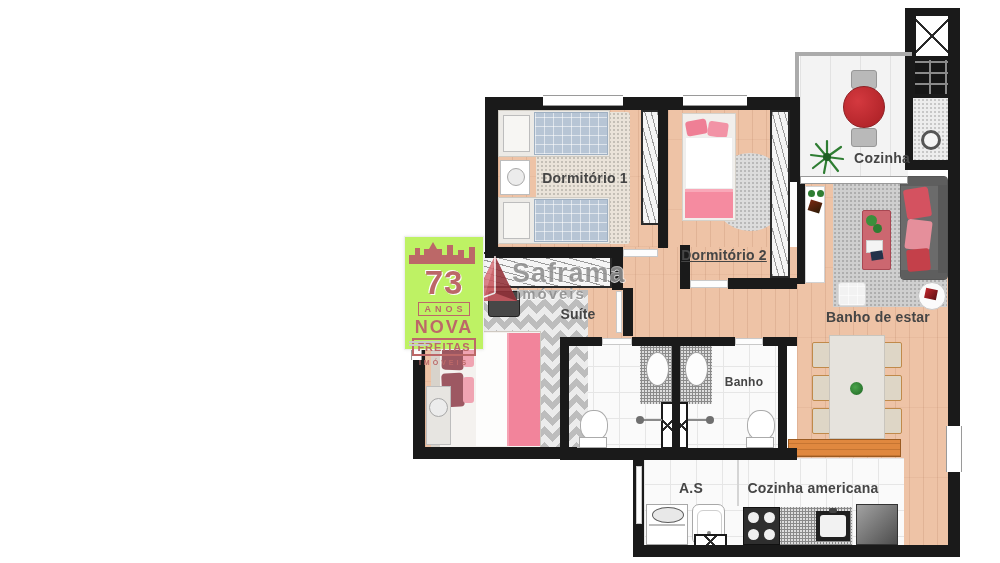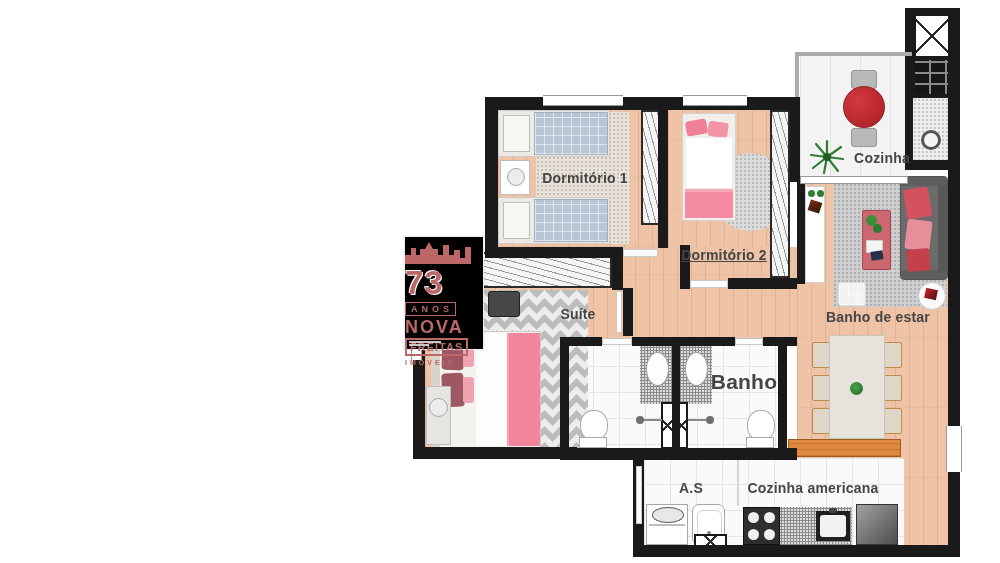--- a/index.html
+++ b/index.html
@@ -32,22 +32,22 @@
      linear-gradient(-45deg,transparent calc(50% - 1px),#2a2a2a calc(50% - 1px) calc(50% + 1px),transparent calc(50% + 1px));}
   .window{position:absolute;background:#fff;border-top:1px solid #9a9a9a;border-bottom:1px solid #9a9a9a;}
   .vwindow{position:absolute;background:#fff;border-left:1px solid #9a9a9a;border-right:1px solid #9a9a9a;}
   .thresh{position:absolute;background:#fdfdfd;border:1px solid #c9c9c9;box-sizing:border-box;}
   .rlabel{position:absolute;transform:translate(-50%,-50%);font-weight:600;font-size:14px;
     color:#454545;letter-spacing:.2px;white-space:nowrap;}
   .quilt{background-image:repeating-linear-gradient(0deg,rgba(255,255,255,.55) 0 1px,transparent 1px 9px),
                           repeating-linear-gradient(90deg,rgba(255,255,255,.55) 0 1px,transparent 1px 9px);}
   .wbox{position:absolute;background:#fff;border:1px solid #bdbdbd;box-sizing:border-box;}
   
-  .nf{position:absolute;left:404px;top:236px;width:78px;height:112px;background:#000000;
-      border:1px solid #eee;box-shadow:0 0 3px rgba(0,0,0,.08);color:#bc6868;}
+  .nf{position:absolute;left:404px;top:236px;width:78px;height:112px;background:#bef264;
+      border:1px solid #eee;box-shadow:0 0 3px rgba(0,0,0,.08);text-align:center;color:#bc6868;}
   .nf .n73{font-size:33px;font-weight:800;line-height:30px;letter-spacing:1px;
       text-shadow:1px 1px 0 #fff,-1px -1px 0 #fff;}
   .nf .anos{display:inline-block;font-size:9px;font-weight:700;letter-spacing:4px;
       border:1px solid #bc6868;padding:1px 2px 1px 5px;margin-top:1px;}
   .nf .nova{font-size:18px;font-weight:800;letter-spacing:2px;line-height:19px;margin-top:2px;}
   .nf .freitas{display:inline-block;font-size:11px;font-weight:800;letter-spacing:1px;
       border:2px solid #bc6868;padding:1px 3px;margin-top:1px;}
   .nf .imoveis{font-size:7px;font-weight:600;letter-spacing:3px;margin-top:3px;}
   .nf .fine{position:absolute;left:4px;bottom:3px;}
   .nf .fine i{display:block;background:#c9c9c9;height:2px;margin-top:1px;}
@@ -235,24 +235,35 @@
   <div class="thresh" style="left:602px;top:338px;width:30px;height:7px;"></div>
   <div class="thresh" style="left:735px;top:338px;width:28px;height:7px;"></div>
   <div class="thresh" style="left:616px;top:291px;width:6px;height:42px;"></div>
   <div class="thresh" style="left:636px;top:466px;width:6px;height:58px;"></div>
 
   <div class="rlabel" style="left:585px;top:178px;text-align:center;">Dormitório 1</div>
   <div class="rlabel" style="left:724px;top:255px;text-decoration:underline;">Dormitório 2</div>
   <div class="rlabel" style="left:882px;top:158px;">Cozinha</div>
   <div class="rlabel" style="left:878px;top:317px;">Banho de estar</div>
   <div class="rlabel" style="left:578px;top:314px;">Suíte</div>
-  <div class="rlabel" style="left:744px;top:382px;font-size:21px;">Banho</div>
+  <div class="rlabel" style="left:744px;top:382px;font-size:12px;">Banho</div>
   <div class="rlabel" style="left:691px;top:488px;">A.S</div>
   <div class="rlabel" style="left:813px;top:488px;">Cozinha americana</div>
 
+  <div class="sf">
+    <svg width="48" height="52" viewBox="0 0 48 52" style="position:absolute;left:0;top:8px;">
+      <polygon points="25,2 47,47 3,47" fill="#c9565e"></polygon>
+      <polygon points="25,2 47,47 25,39" fill="#933139"></polygon>
+      <polygon points="25,2 3,47 14,44 25,8" fill="#d9747b"></polygon>
+      <line x1="25" y1="2" x2="25" y2="39" stroke="#ffffff" stroke-width="1.5"></line>
+      <line x1="25" y1="39" x2="3" y2="47" stroke="#ffffff" stroke-width="1.5"></line>
+    </svg>
+    <div class="txt">Saframa</div>
+    <div class="sub">imóveis</div>
+  </div>
 
   <div class="nf">
     <svg width="70" height="24" viewBox="0 0 70 24" style="margin-top:3px;">
       <path fill="#bc6868" d="M0 24 V15 h6 v-7 h5 v7 h4 V9 h5 l4 -7 4 7 h5 v6 h5 V5 h6 v10 h5 v-5 h6 v8 h5 V7 h6 v17 Z"></path>
     </svg>
     <div class="n73">73</div>
     <div><span class="anos">ANOS</span></div>
     <div class="nova">NOVA</div>
     <div><span class="freitas">FREITAS</span></div>
     <div class="imoveis">IMÓVEIS</div>

